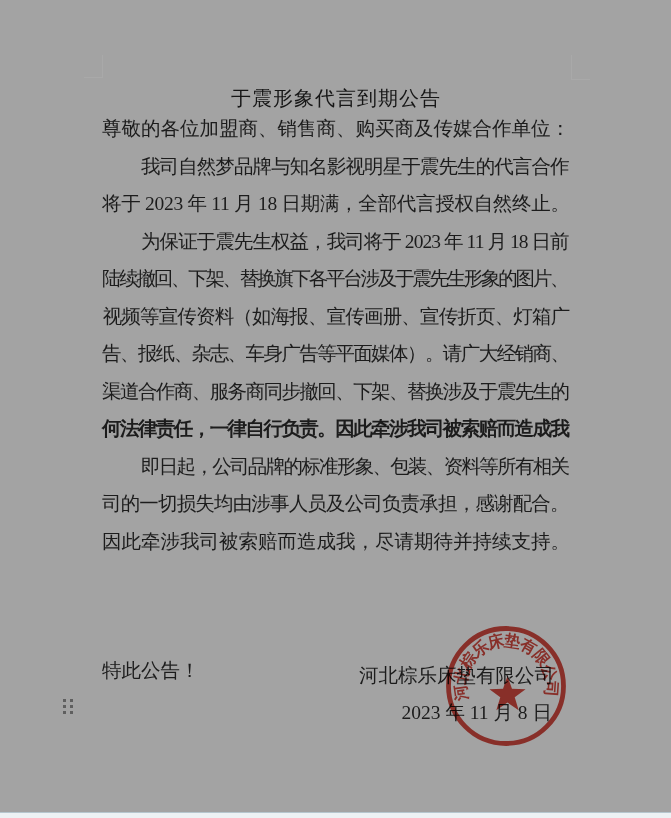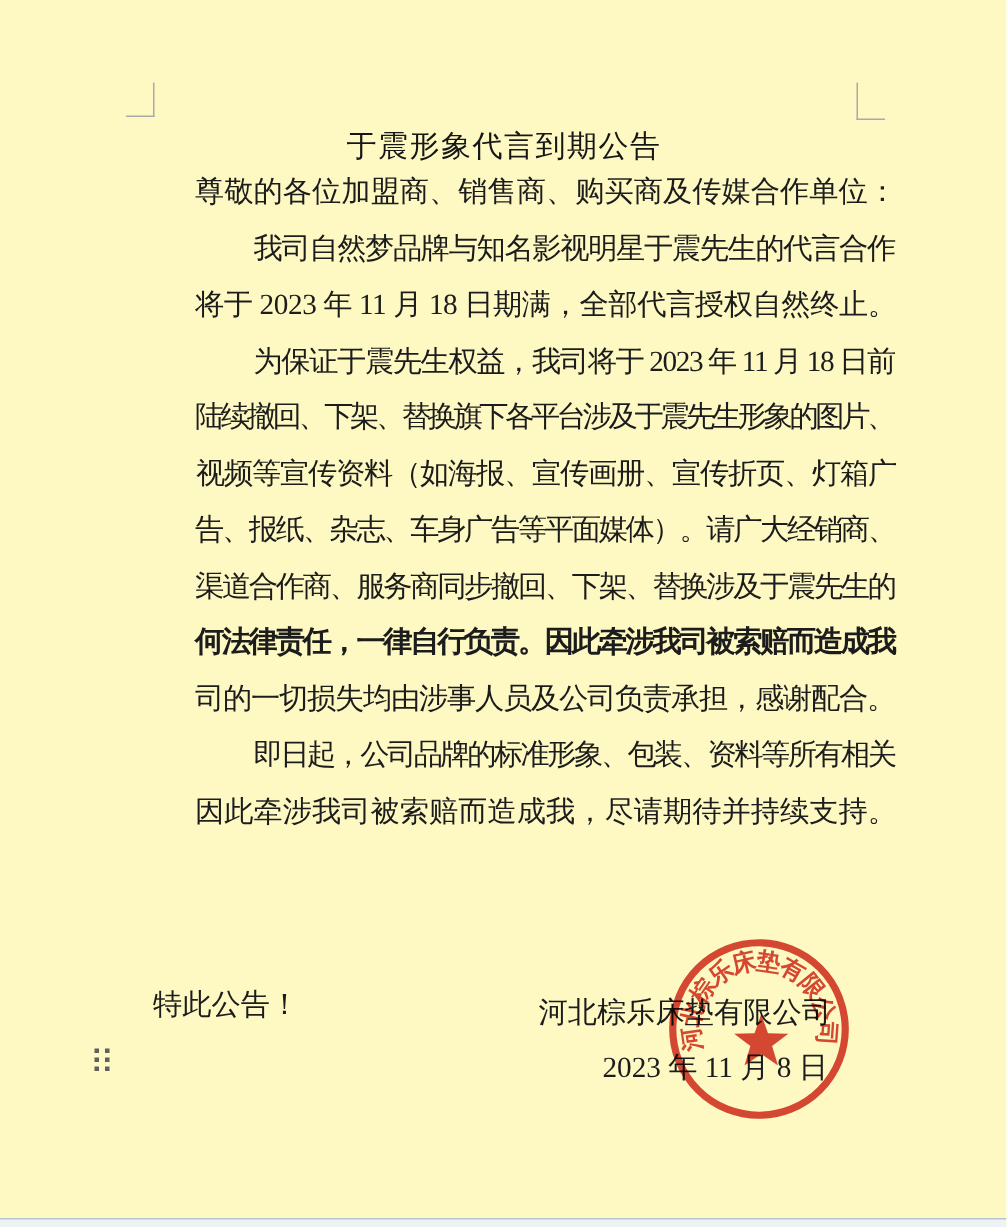--- a/index.html
+++ b/index.html
@@ -4,21 +4,21 @@
 <style>
   html, body {
     margin: 0; padding: 0;
     width: 671px; height: 818px;
     background: #ffffff;
     font-family: "Liberation Serif", "DejaVu Serif", serif;
   }
   .page {
     position: relative;
     width: 671px; height: 818px;
-    background: #fef9c3;
+    background: #a3a3a3;
     overflow: hidden;
     color: #1c1c1c;
   }
   
   .crop-mark { position: absolute; }
   .crop-tl {
     left: 84px; top: 55px; width: 18px; height: 22px;
     border-right: 1px solid #a9a9a9; border-bottom: 1px solid #a9a9a9;
   }
   .crop-tr {
@@ -26,21 +26,21 @@
     border-left: 1px solid #a9a9a9; border-bottom: 1px solid #a9a9a9;
   }
   
   .doc-title {
     position: absolute; left: 102px; top: 79px; width: 468px;
     font-size: 20px; line-height: 38px; text-align: center;
     letter-spacing: 1px; color: #161616;
   }
   .doc-body {
     position: absolute; left: 102px; top: 110px; width: 468px;
-    font-size: 19.5px; color: #1c1c1c; margin-left: 28px;
+    font-size: 19.5px; color: #1c1c1c;
   }
   .doc-line {
     line-height: 37.5px;
     white-space: nowrap;
   }
   .doc-closing {
     position: absolute; left: 102px; top: 652px;
     font-size: 19.5px; line-height: 37px; color: #1c1c1c;
   }
   .doc-signature {
@@ -91,22 +91,22 @@
   <div class="doc-body">
       <div class="doc-line">尊敬的各位加盟商、销售商、购买商及传媒合作单位：</div>
       <div class="doc-line" style="padding-left: 39px; letter-spacing: -0.909091px;">我司自然梦品牌与知名影视明星于震先生的代言合作</div>
       <div class="doc-line" style="letter-spacing: -0.28125px;">将于 2023 年 11 月 18 日期满，全部代言授权自然终止。</div>
       <div class="doc-line" style="padding-left: 39px; letter-spacing: -0.935484px;">为保证于震先生权益，我司将于 2023 年 11 月 18 日前</div>
       <div class="doc-line" style="letter-spacing: -2.26923px;">陆续撤回、下架、替换旗下各平台涉及于震先生形象的图片、</div>
       <div class="doc-line" style="letter-spacing: -0.833333px; text-align: center;">视频等宣传资料（如海报、宣传画册、宣传折页、灯箱广</div>
       <div class="doc-line" style="letter-spacing: -1.56px;">告、报纸、杂志、车身广告等平面媒体）。请广大经销商、</div>
       <div class="doc-line" style="letter-spacing: -1.56px;">渠道合作商、服务商同步撤回、下架、替换涉及于震先生的</div>
       <div class="doc-line" style="letter-spacing: -1.56px; font-weight: bold;">何法律责任，一律自行负责。因此牵涉我司被索赔而造成我</div>
+      <div class="doc-line" style="padding-left: 39px; letter-spacing: -1.69565px;">即日起，公司品牌的标准形象、包装、资料等所有相关</div>
       <div class="doc-line" style="letter-spacing: -0.833333px;">司的一切损失均由涉事人员及公司负责承担，感谢配合。</div>
-      <div class="doc-line" style="padding-left: 39px; letter-spacing: -1.69565px;">即日起，公司品牌的标准形象、包装、资料等所有相关</div>
       <div class="doc-line">因此牵涉我司被索赔而造成我，尽请期待并持续支持。</div>
     </div>
 
   <div class="doc-closing">特此公告！</div>
 
   <div class="doc-signature">河北棕乐床垫有限公司</div>
 
   <div class="doc-date">2023 年 11 月 8 日</div>
 
   <svg class="seal" viewBox="0 0 140 140" xmlns="http://www.w3.org/2000/svg">

